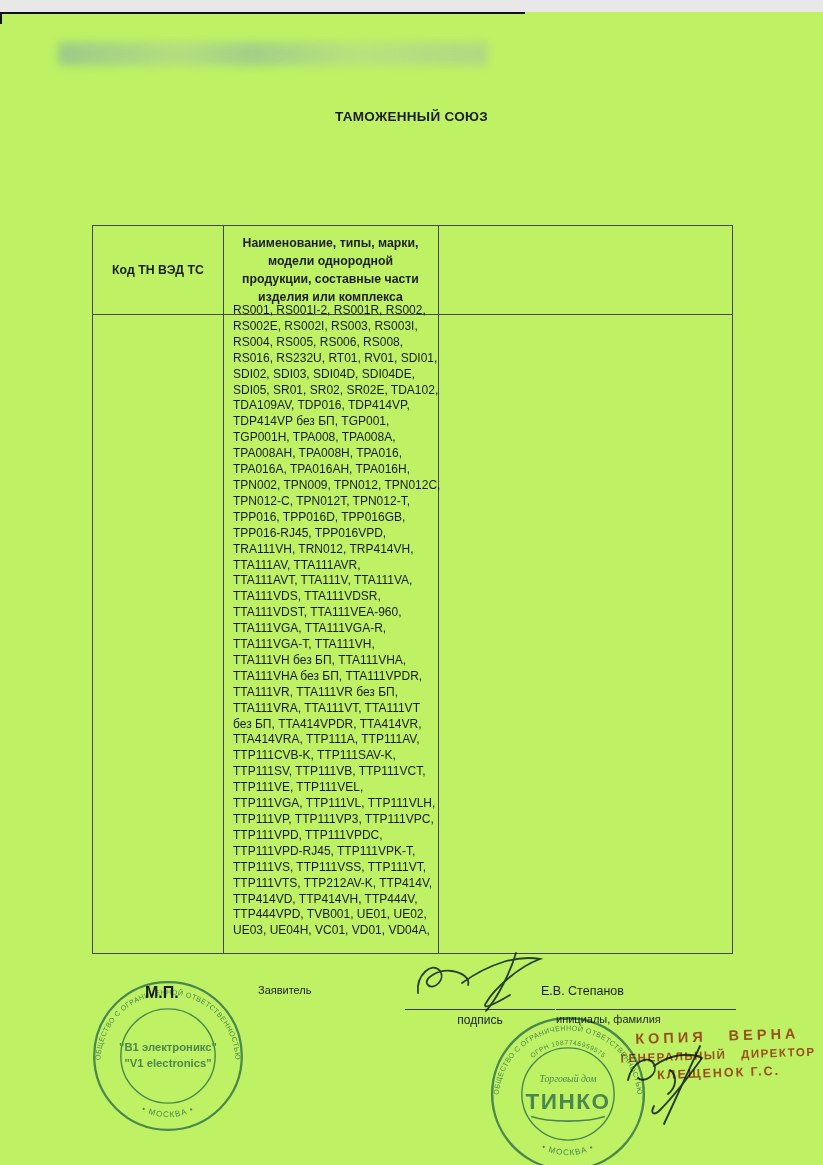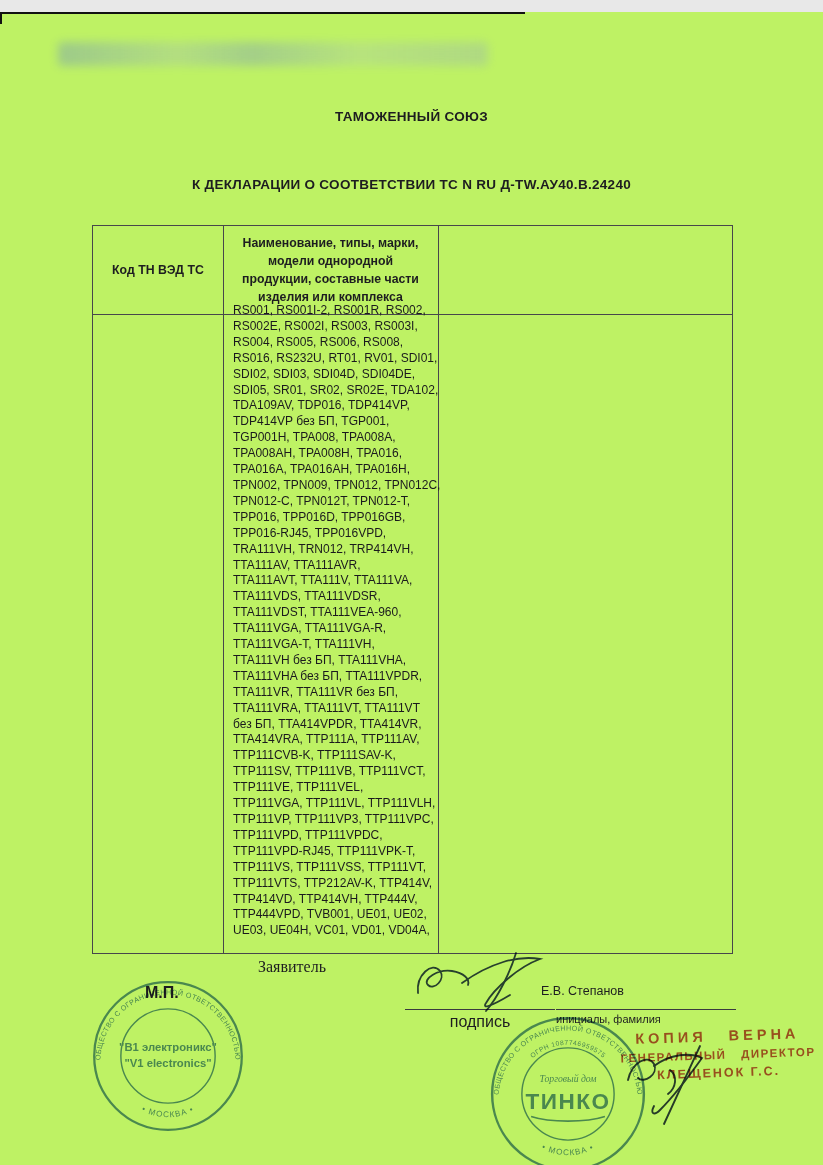--- a/index.html
+++ b/index.html
@@ -28,23 +28,23 @@
   .v-sep{position:absolute;top:0;bottom:0;width:1px;background:#47474b;}
   .v1{left:130px;} .v2{left:345px;}
   .h-sep{position:absolute;left:0;right:0;top:88px;height:1px;background:#47474b;}
   .hcell{position:absolute;top:0;height:88px;display:flex;flex-direction:column;align-items:center;justify-content:center;font-weight:bold;font-size:12.3px;text-align:center;line-height:18px;}
   .hc1{left:0;width:130px;}
   .hc2{left:130px;width:215px;}
   .hc3{left:345px;width:294px;}
   .body-text{position:absolute;left:140px;top:77px;width:200px;font-size:12px;line-height:15.9px;white-space:nowrap;color:#1a1a1d;}
   
   .mp{position:absolute;left:145px;top:972px;font-size:16px;font-weight:bold;}
-  .applicant{position:absolute;left:258px;top:946px;font-size:16px;font-family:Liberation Serif, serif;}
+  .applicant{position:absolute;left:258px;top:972px;font-size:11px;}
   .sig-line1{position:absolute;left:405px;top:997px;width:150px;height:1px;background:#3a3a3e;}
-  .cap-sign{position:absolute;left:405px;top:1001px;width:150px;text-align:center;font-size:16px;}
+  .cap-sign{position:absolute;left:405px;top:1001px;width:150px;text-align:center;font-size:12px;}
   .name{position:absolute;left:541px;top:972px;font-size:12.5px;}
   .sig-line2{position:absolute;left:556px;top:997px;width:180px;height:1px;background:#3a3a3e;}
   .cap-name{position:absolute;left:556px;top:1001px;width:180px;font-size:11px;}
   
   .stamp{position:absolute;mix-blend-mode:multiply;opacity:.88;}
   .stamp-left{left:86px;top:962px;}
   .stamp-right{left:486px;top:1000px;}
   .sig-svg{position:absolute;mix-blend-mode:multiply;}
   .sig1{left:398px;top:933px;}
   .sig2{left:612px;top:1024px;z-index:6;}
@@ -60,21 +60,20 @@
 </head>
 <body>
 
 <div class="page">
 
   <div class="scan-line-top"></div>
   <div class="scan-edge-left"></div>
   <div class="blur-strip"></div>
 
   <div class="title t1">ТАМОЖЕННЫЙ СОЮЗ</div>
-  <div class="title t3">К ДЕКЛАРАЦИИ О СООТВЕТСТВИИ ТС N RU Д-TW.АУ40.В.24240</div>
 
   <div class="doc-table">
     <div class="v-sep v1"></div>
     <div class="v-sep v2"></div>
     <div class="h-sep"></div>
 
     <div class="hcell hc2">
         <div>Наименование, типы, марки,</div>
         <div>модели однородной</div>
         <div>продукции, составные части</div>

